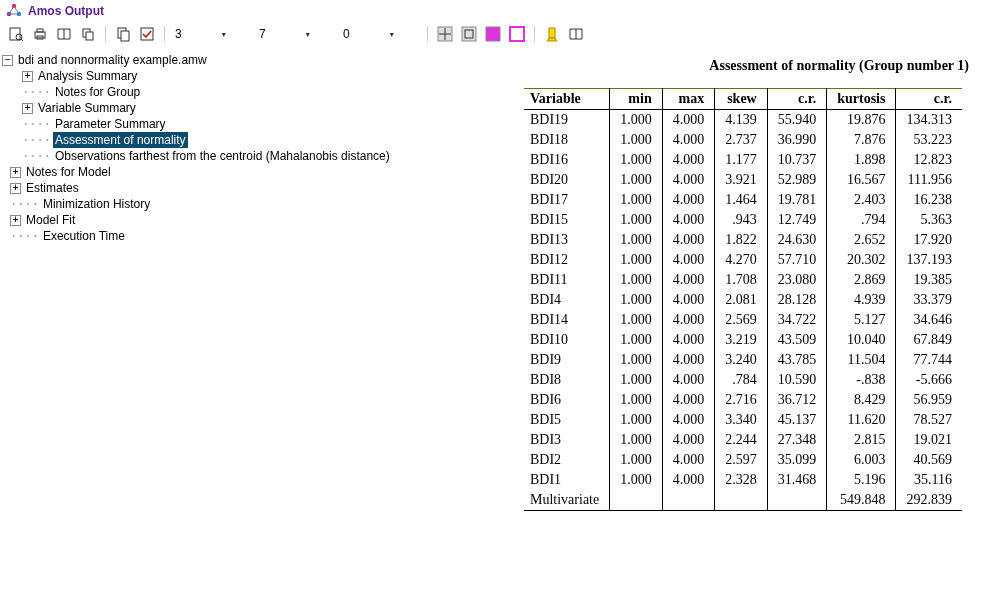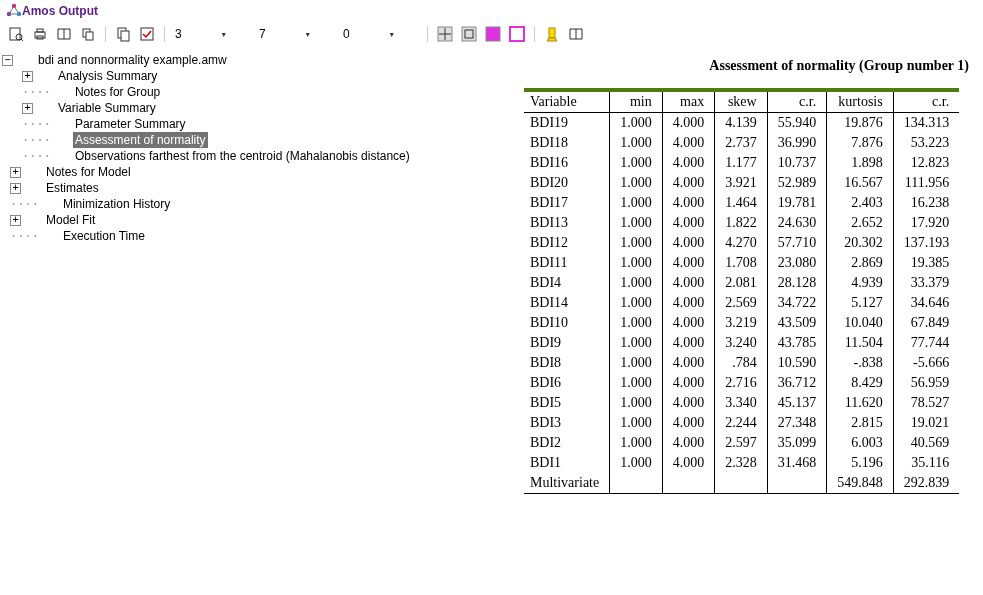--- a/index.html
+++ b/index.html
@@ -11,20 +11,21 @@
       width: 983px;
       height: 595px;
       overflow: hidden;
       display: flex;
       flex-direction: column;
     }
     .titlebar {
       display: flex;
       align-items: center;
       padding: 3px 6px;
+      gap: 6px;
     }
     .app-icon {
       width: 16px;
       height: 16px;
       display: inline-flex;
       align-items: center;
       justify-content: center;
     }
     .app-icon svg { width: 16px; height: 16px; }
     .title-text {
@@ -101,24 +102,23 @@
       flex-shrink: 0;
     }
     .dotted {
       color: #999;
       font-family: monospace;
       margin-right: 2px;
       flex-shrink: 0;
     }
     .node-label {
       padding: 0 2px;
-      margin-left: 20px;
     }
     .selected {
-      background: #737373;
+      background: #0c4a6e;
       color: #fff;
     }
     .content-pane {
       flex: 1;
       padding: 10px 14px;
       overflow-y: auto;
       font-family: "Times New Roman", serif;
       font-size: 14px;
     }
     .content-title {
@@ -134,23 +134,23 @@
     table.stats th, table.stats td {
       padding: 2px 10px;
       text-align: right;
       white-space: nowrap;
     }
     table.stats th:first-child, table.stats td:first-child {
       text-align: left;
       padding-left: 6px;
     }
     table.stats thead th {
-      border-top: 4px solid #4d7c0f;
+      border-top: 1px solid #4d7c0f;
       border-bottom: 1px solid #000;
-      font-weight: normal;
+      font-weight: bold;
     }
     table.stats tbody tr:last-child td {
       border-bottom: 1px solid #000;
     }
     table.stats th, table.stats td {
       border-right: 1px solid #000;
     }
     table.stats th:last-child, table.stats td:last-child {
       border-right: none;
     }
@@ -373,20 +373,29 @@
           <tr>
             <td>BDI17</td>
             <td>1.000</td>
             <td>4.000</td>
             <td>1.464</td>
             <td>19.781</td>
             <td>2.403</td>
             <td>16.238</td>
           </tr>
           <tr>
+            <td>BDI15</td>
+            <td>1.000</td>
+            <td>4.000</td>
+            <td>.943</td>
+            <td>12.749</td>
+            <td>.794</td>
+            <td>5.363</td>
+          </tr>
+          <tr>
             <td>BDI13</td>
             <td>1.000</td>
             <td>4.000</td>
             <td>1.822</td>
             <td>24.630</td>
             <td>2.652</td>
             <td>17.920</td>
           </tr>
           <tr>
             <td>BDI12</td>

